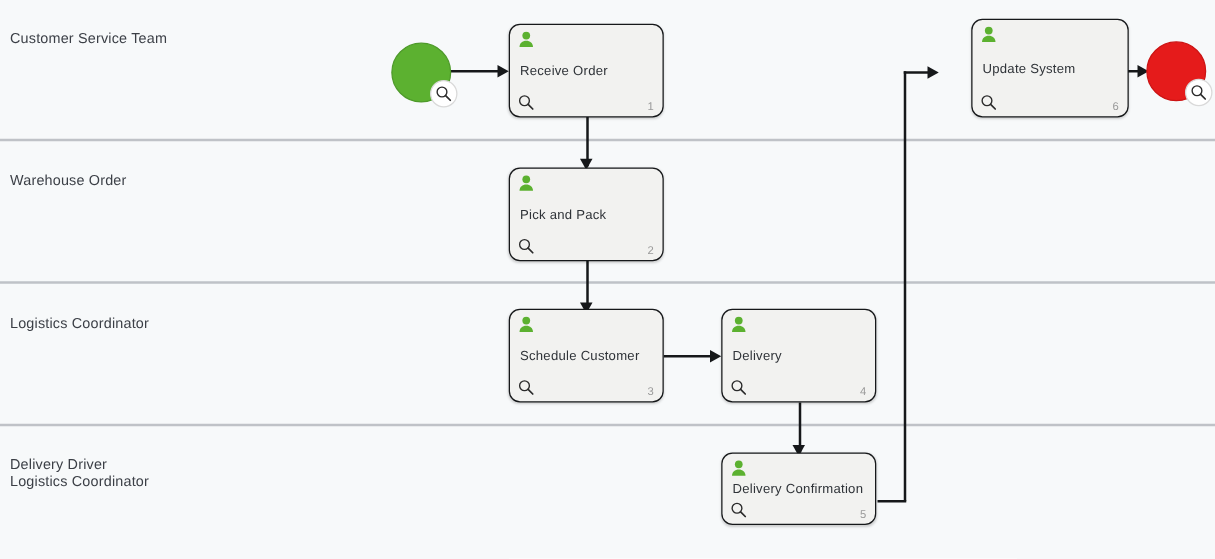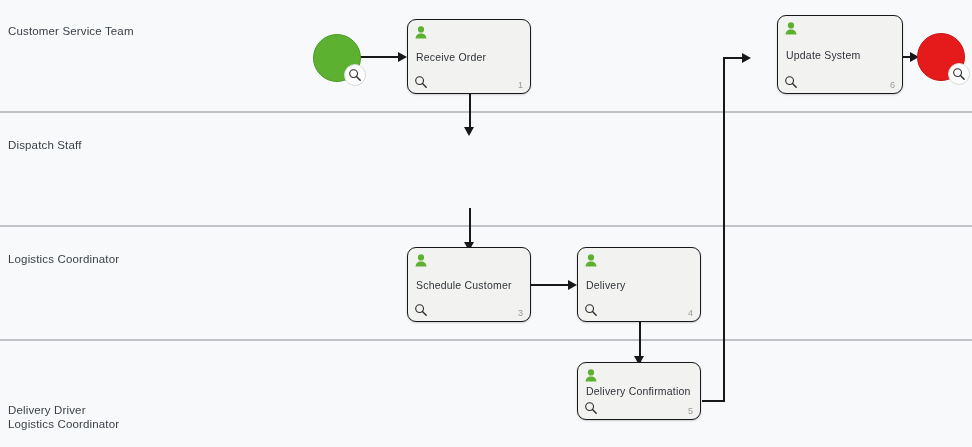--- a/index.html
+++ b/index.html
@@ -116,23 +116,23 @@
 </head>
 <body>
 
 <div id="canvas">
 
   <div class="lane-sep" style="top:111px;"></div>
   <div class="lane-sep" style="top:225px;"></div>
   <div class="lane-sep" style="top:339px;"></div>
 
   <div class="lane-label" style="left:8px; top:25px;">Customer Service Team</div>
-  <div class="lane-label" style="left:8px; top:139px;">Dispatch Staff</div>
+  <div class="lane-label" style="left:8px; top:139px;">Warehouse Order</div>
   <div class="lane-label" style="left:8px; top:253px;">Logistics Coordinator</div>
-  <div class="lane-label" style="left:8px; top:366px;margin-top:38px;">Delivery Driver
+  <div class="lane-label" style="left:8px; top:366px;">Delivery Driver
 Logistics Coordinator</div>
 
   <div class="conn h" style="left:358px; top:56px; width:44px;"></div>
   <div class="arrowhead right" style="left:398px; top:52px;"></div>
 
   <div class="conn v" style="left:469px; top:93px; height:40px;"></div>
   <div class="arrowhead down" style="left:464px; top:127px;"></div>
 
   <div class="conn v" style="left:469px; top:208px; height:40px;"></div>
   <div class="arrowhead down" style="left:464px; top:242px;"></div>
@@ -179,20 +179,36 @@
     <div class="task-label">Receive Order</div>
     <span class="magnifier">
       <svg width="14" height="14" viewBox="0 0 14 14" aria-hidden="true">
         <circle cx="5.6" cy="5.6" r="3.9" fill="none" stroke="#2b2b2b" stroke-width="1.1"></circle>
         <line x1="8.5" y1="8.5" x2="12.2" y2="12.2" stroke="#2b2b2b" stroke-width="1.4" stroke-linecap="round"></line>
       </svg>
     </span>
     <span class="task-num">1</span>
   </div>
 
+  <div class="task" style="left:407px; top:134px; width:124px; height:75px;">
+    <span class="person-icon">
+      <svg width="12" height="13" viewBox="0 0 12 13" aria-hidden="true">
+        <circle cx="6" cy="3.4" r="3.1" fill="#5cb130"></circle>
+        <path d="M0.6 12.6c0-3.2 2.4-5.1 5.4-5.1s5.4 1.9 5.4 5.1z" fill="#5cb130"></path>
+      </svg>
+    </span>
+    <div class="task-label">Pick and Pack</div>
+    <span class="magnifier">
+      <svg width="14" height="14" viewBox="0 0 14 14" aria-hidden="true">
+        <circle cx="5.6" cy="5.6" r="3.9" fill="none" stroke="#2b2b2b" stroke-width="1.1"></circle>
+        <line x1="8.5" y1="8.5" x2="12.2" y2="12.2" stroke="#2b2b2b" stroke-width="1.4" stroke-linecap="round"></line>
+      </svg>
+    </span>
+    <span class="task-num">2</span>
+  </div>
 
   <div class="task" style="left:407px; top:247px; width:124px; height:75px;">
     <span class="person-icon">
       <svg width="12" height="13" viewBox="0 0 12 13" aria-hidden="true">
         <circle cx="6" cy="3.4" r="3.1" fill="#5cb130"></circle>
         <path d="M0.6 12.6c0-3.2 2.4-5.1 5.4-5.1s5.4 1.9 5.4 5.1z" fill="#5cb130"></path>
       </svg>
     </span>
     <div class="task-label">Schedule Customer</div>
     <span class="magnifier">

